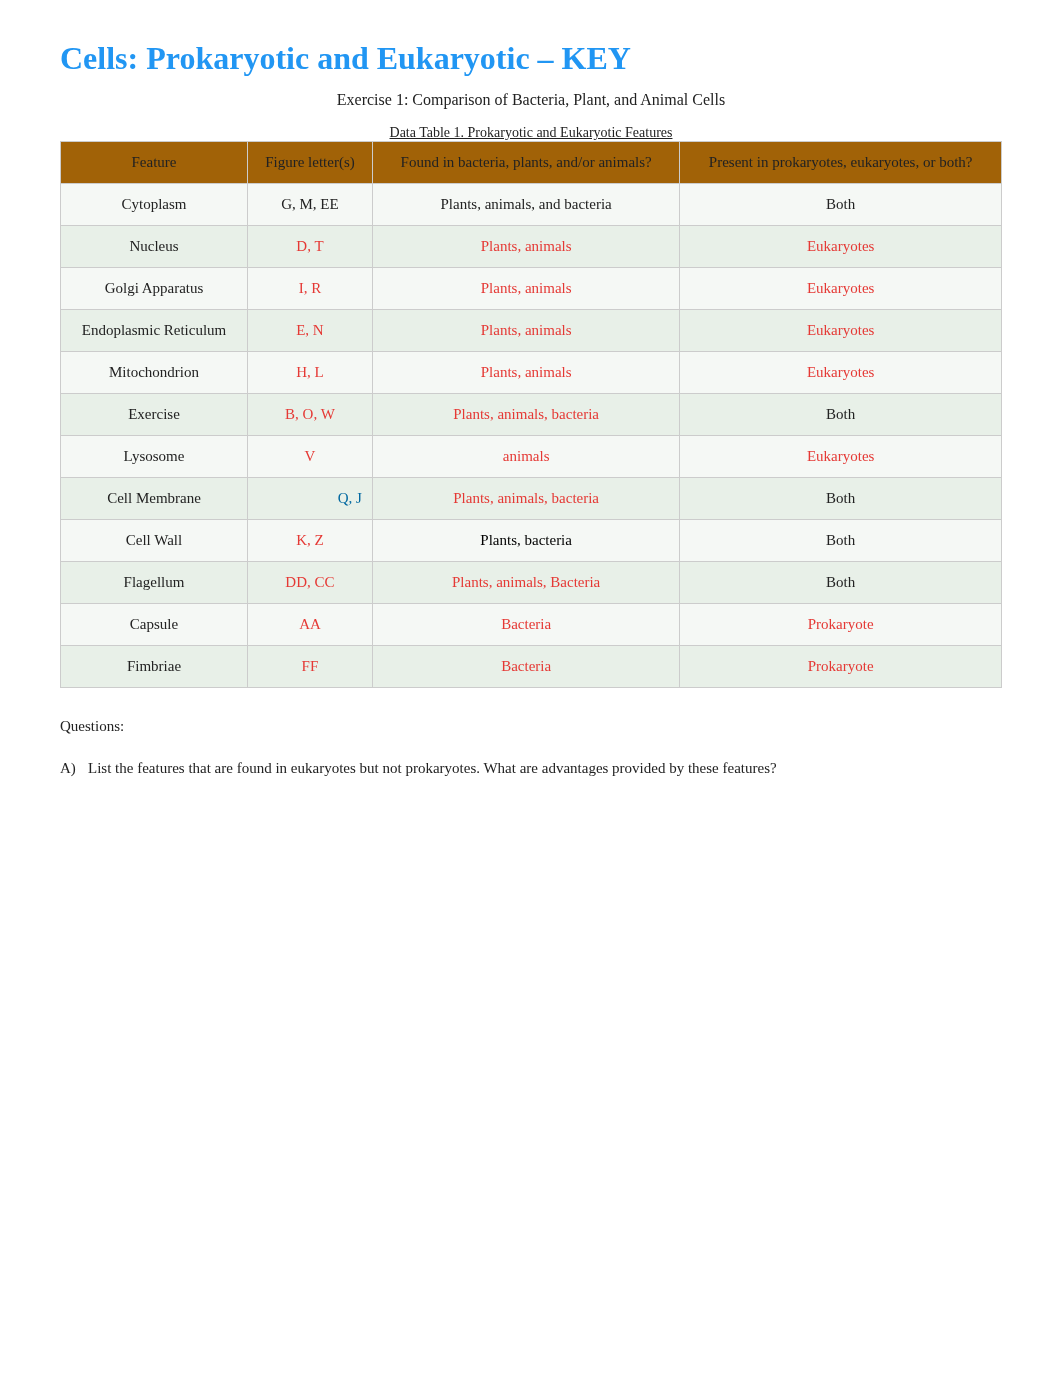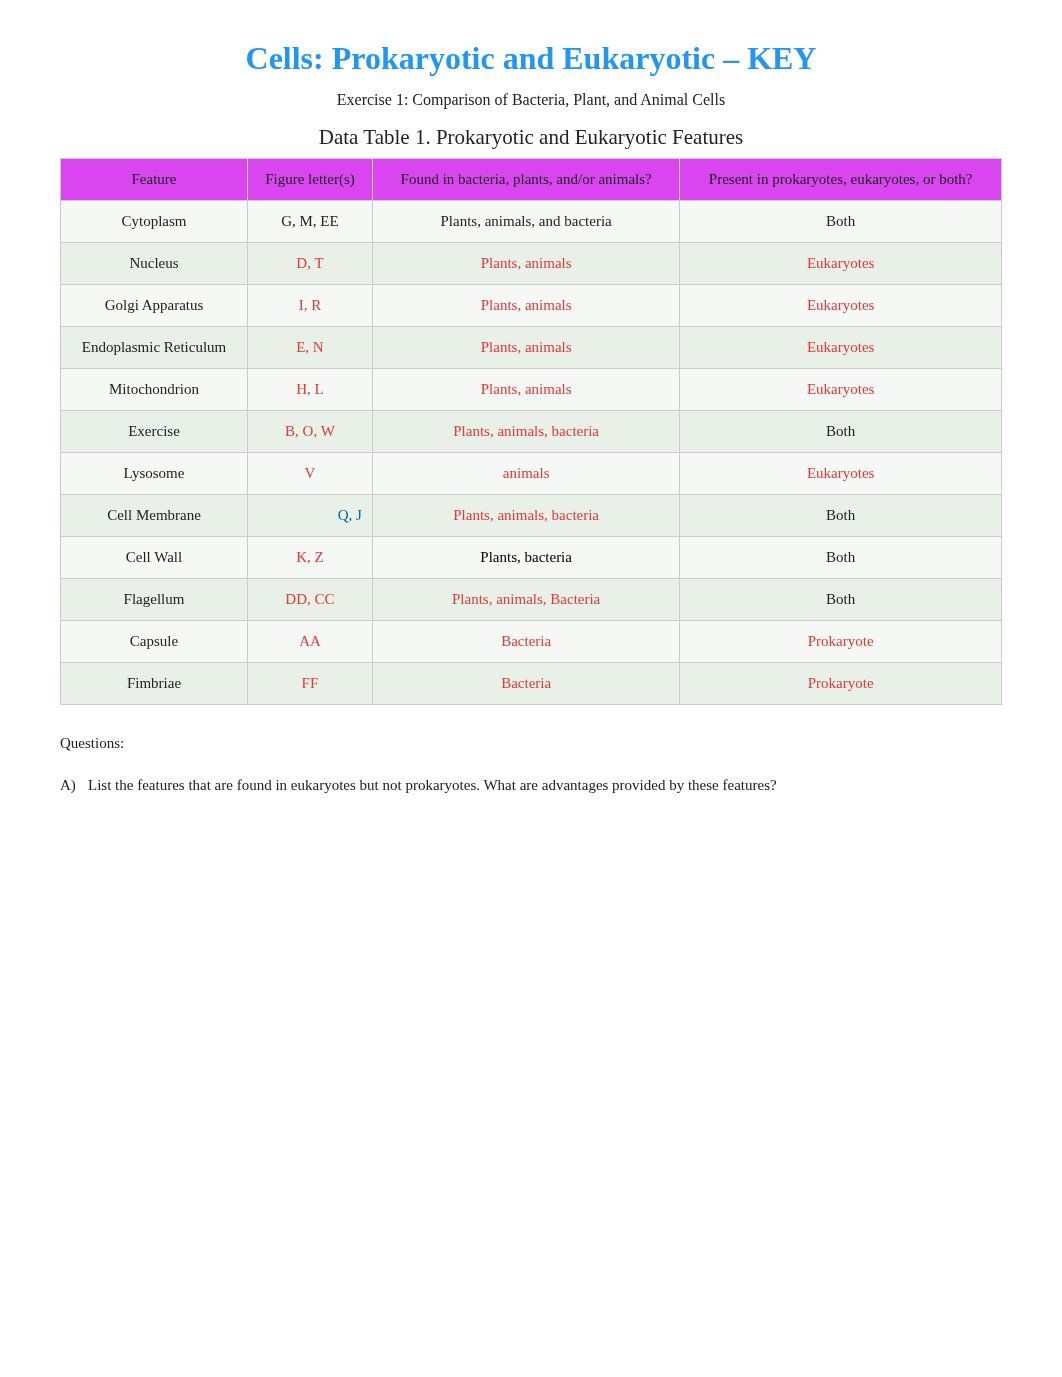--- a/index.html
+++ b/index.html
@@ -6,50 +6,49 @@
     body {
       background: #fff;
       font-family: Georgia, 'Times New Roman', serif;
       font-size: 15px;
       color: #222;
       padding: 40px 60px;
       max-width: 1062px;
       margin: 0 auto;
     }
     .page-title {
-      text-align: center;
       color: #2196F3;
       font-size: 32px;
       font-weight: bold;
       margin-bottom: 14px;
     }
     .exercise-title {
       text-align: center;
       font-size: 16px;
       font-weight: normal;
       margin-bottom: 16px;
     }
     .table-caption {
       text-align: center;
-      font-size: 21px;
-      margin-bottom: 8px;
+      font-size: 14px;
+      text-decoration: underline;
     }
     .data-table {
       width: 100%;
       border-collapse: collapse;
       margin-bottom: 30px;
     }
     .data-table th, .data-table td {
       border: 1px solid #ccc;
       padding: 12px 10px;
       text-align: center;
       vertical-align: middle;
     }
     .data-table thead th {
-      background: #d946ef;
+      background: #a16207;
       font-weight: normal;
       font-size: 15px;
     }
     .data-table tbody tr:nth-child(odd) {
       background: #f5f8f5;
     }
     .data-table tbody tr:nth-child(even) {
       background: #e8f0e8;
     }
     .questions {

